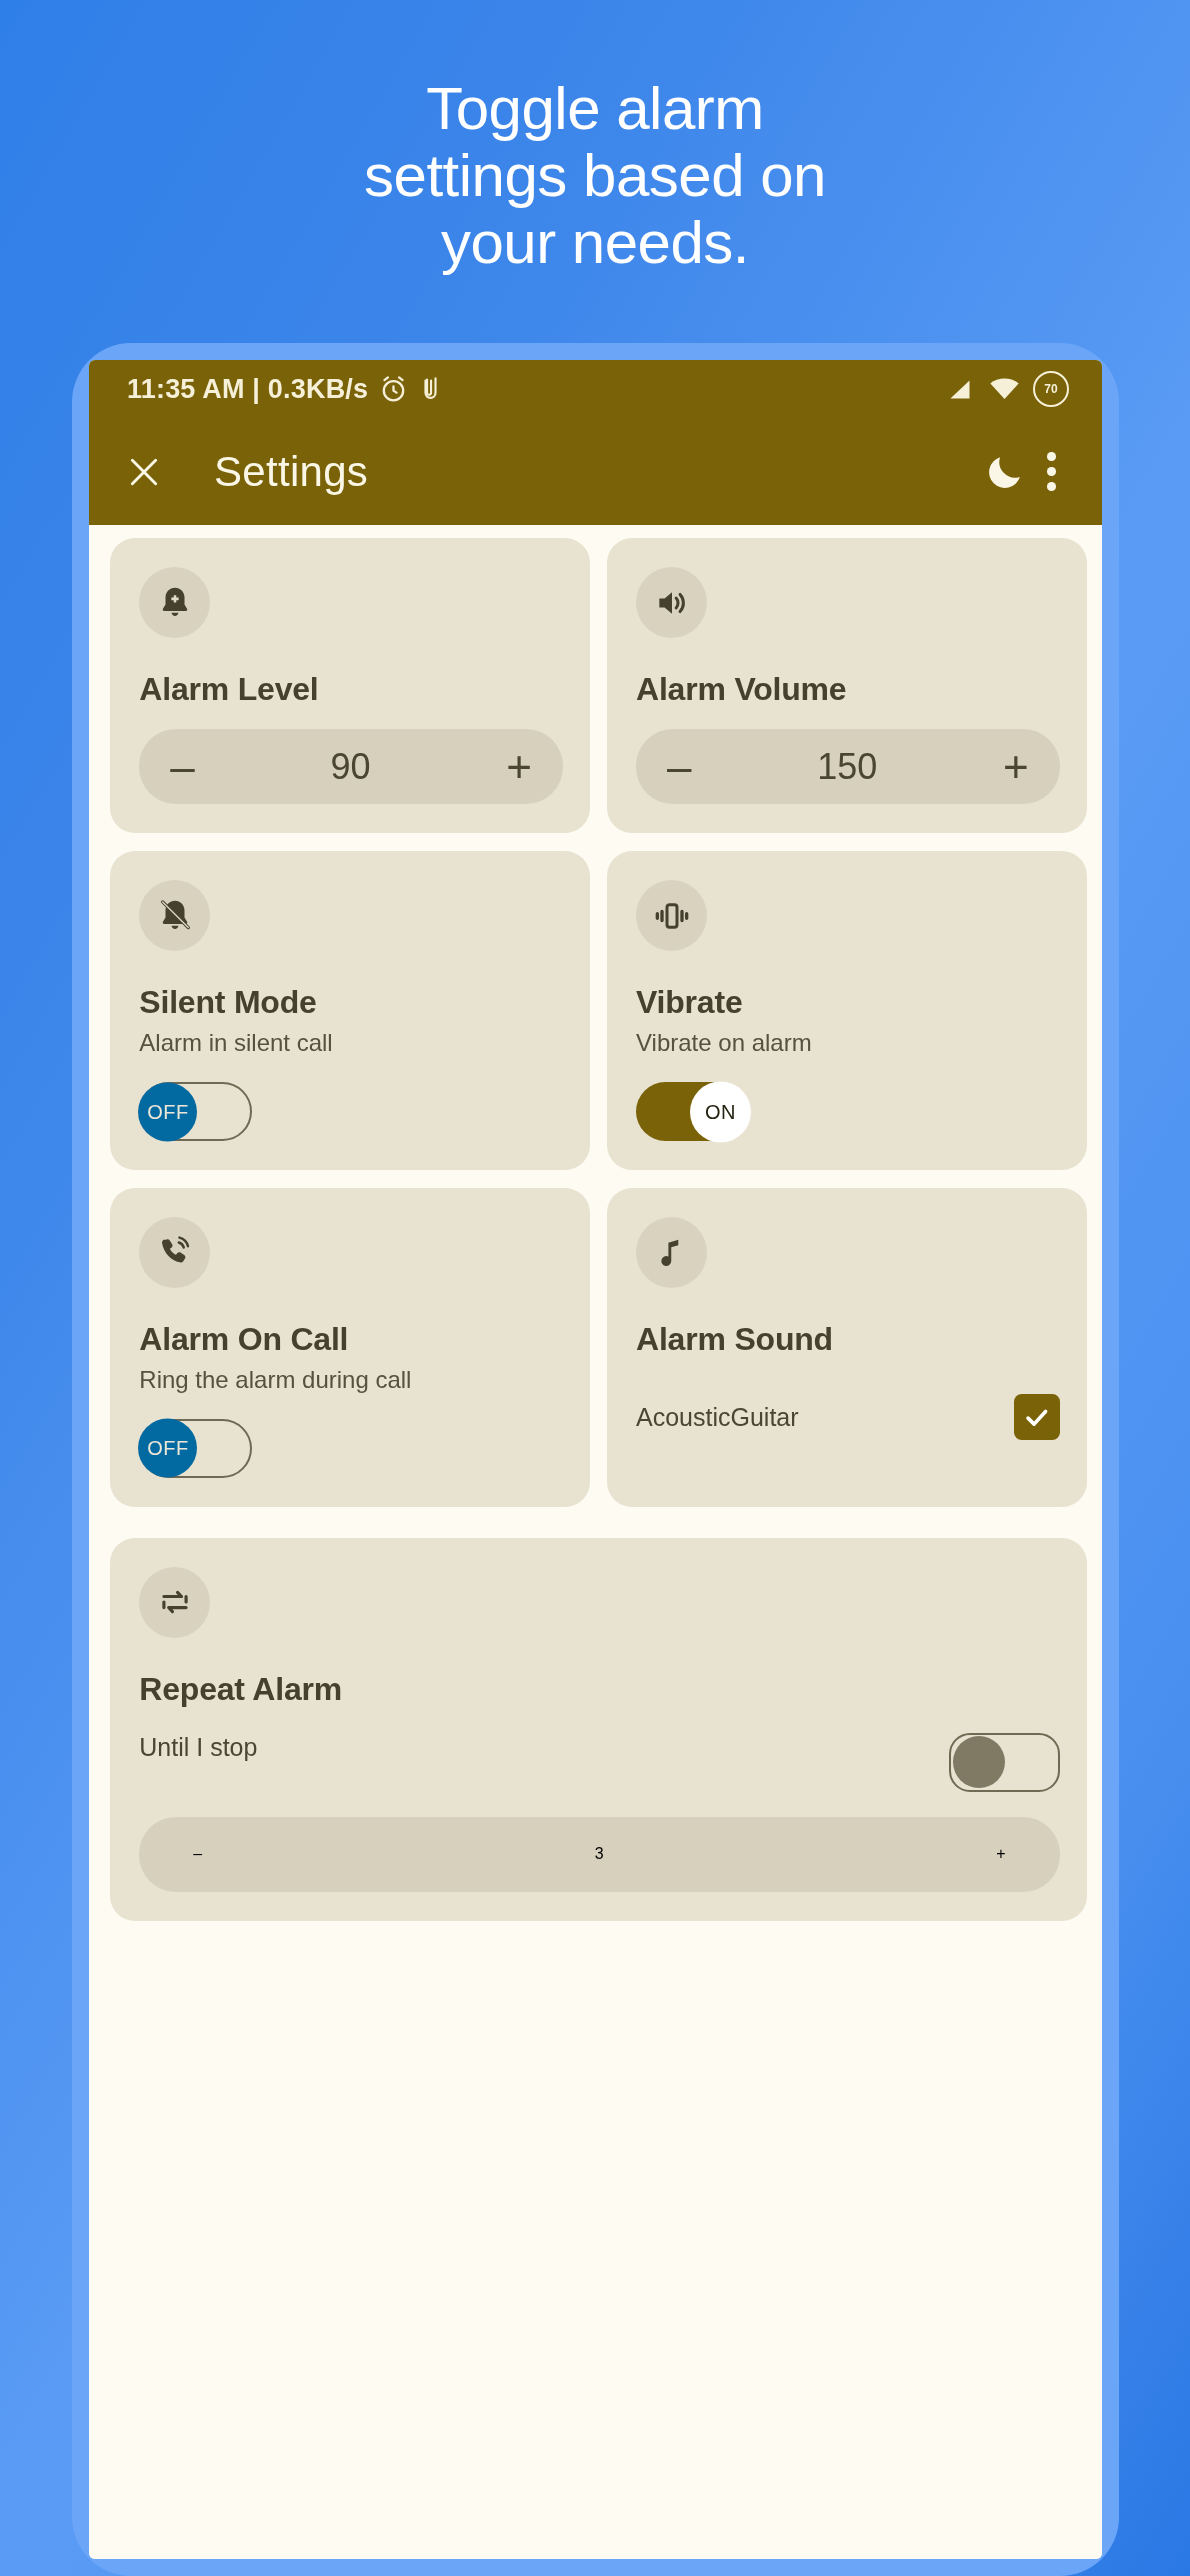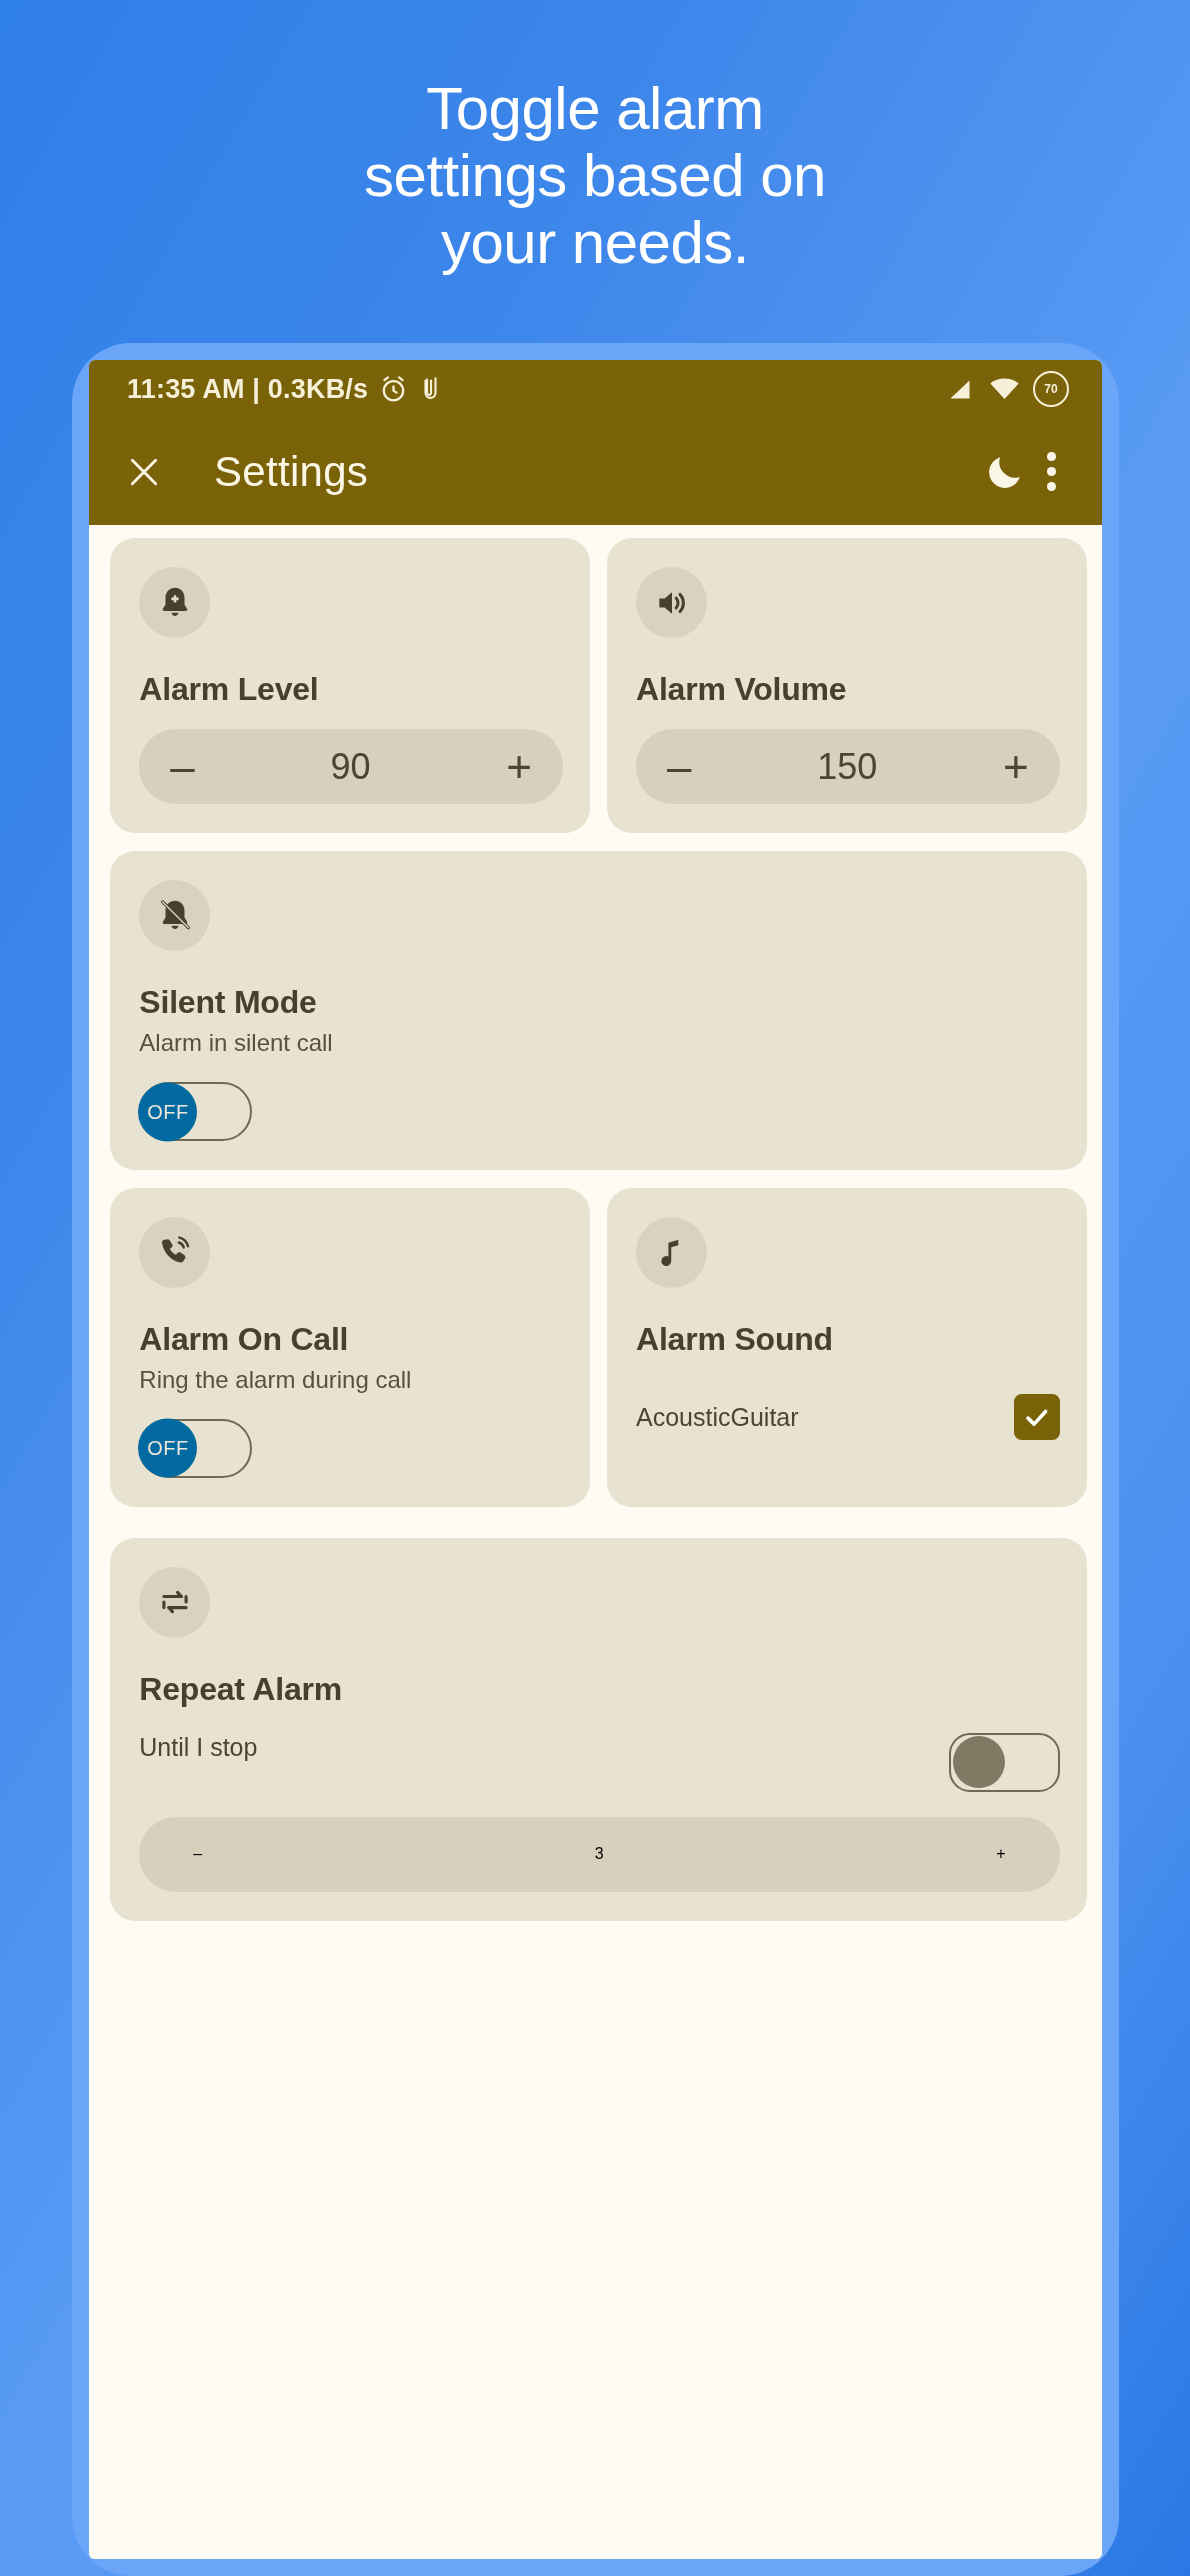--- a/index.html
+++ b/index.html
@@ -409,20 +409,33 @@
               <path d="M4.2 3.1 20.4 19.3" stroke="#d8d2bf" stroke-width="0.9" stroke-linecap="round"></path>
             </svg>
           </div>
           <div class="card-title">Silent Mode</div>
           <div class="card-sub">Alarm in silent call</div>
           <div class="toggle off">
             <span class="knob">OFF</span>
           </div>
         </div>
 
+        <div class="card">
+          <div class="icon-circle">
+            <svg class="svg-ic" width="40" height="40" viewBox="0 0 24 24">
+              <rect x="9" y="5.2" width="6" height="13.6" rx="1.5" fill="none" stroke="#46412e" stroke-width="1.8"></rect>
+              <path d="M6 9.3v5.4M3.2 10.6v2.8M18 9.3v5.4M20.8 10.6v2.8" stroke="#46412e" stroke-width="2" stroke-linecap="round"></path>
+            </svg>
+          </div>
+          <div class="card-title">Vibrate</div>
+          <div class="card-sub">Vibrate on alarm</div>
+          <div class="toggle on">
+            <span class="knob">ON</span>
+          </div>
+        </div>
       </div>
 
       <div class="row">
 
         <div class="card">
           <div class="icon-circle">
             <svg class="svg-ic" width="38" height="38" viewBox="0 0 24 24">
               <path d="M6.4 3.6c.8-.5 1.8-.3 2.3.5l1.5 2.3c.4.7.3 1.6-.4 2.1l-1 .8c.7 1.7 2.1 3.1 3.8 3.8l.8-1c.5-.7 1.4-.8 2.1-.4l2.3 1.5c.8.5 1 1.5.5 2.3l-1 1.5c-.5.8-1.5 1.1-2.4.9C9.6 16.7 5.2 12.3 3.9 6.1c-.2-.9.1-1.9.9-2.4Z" fill="#46412e"></path>
               <path d="M14.4 5.4a4.5 4.5 0 0 1 3.1 3.1" fill="none" stroke="#46412e" stroke-width="1.6" stroke-linecap="round"></path>
               <path d="M14.8 2.3a7.6 7.6 0 0 1 5.4 5.4" fill="none" stroke="#46412e" stroke-width="1.6" stroke-linecap="round"></path>

